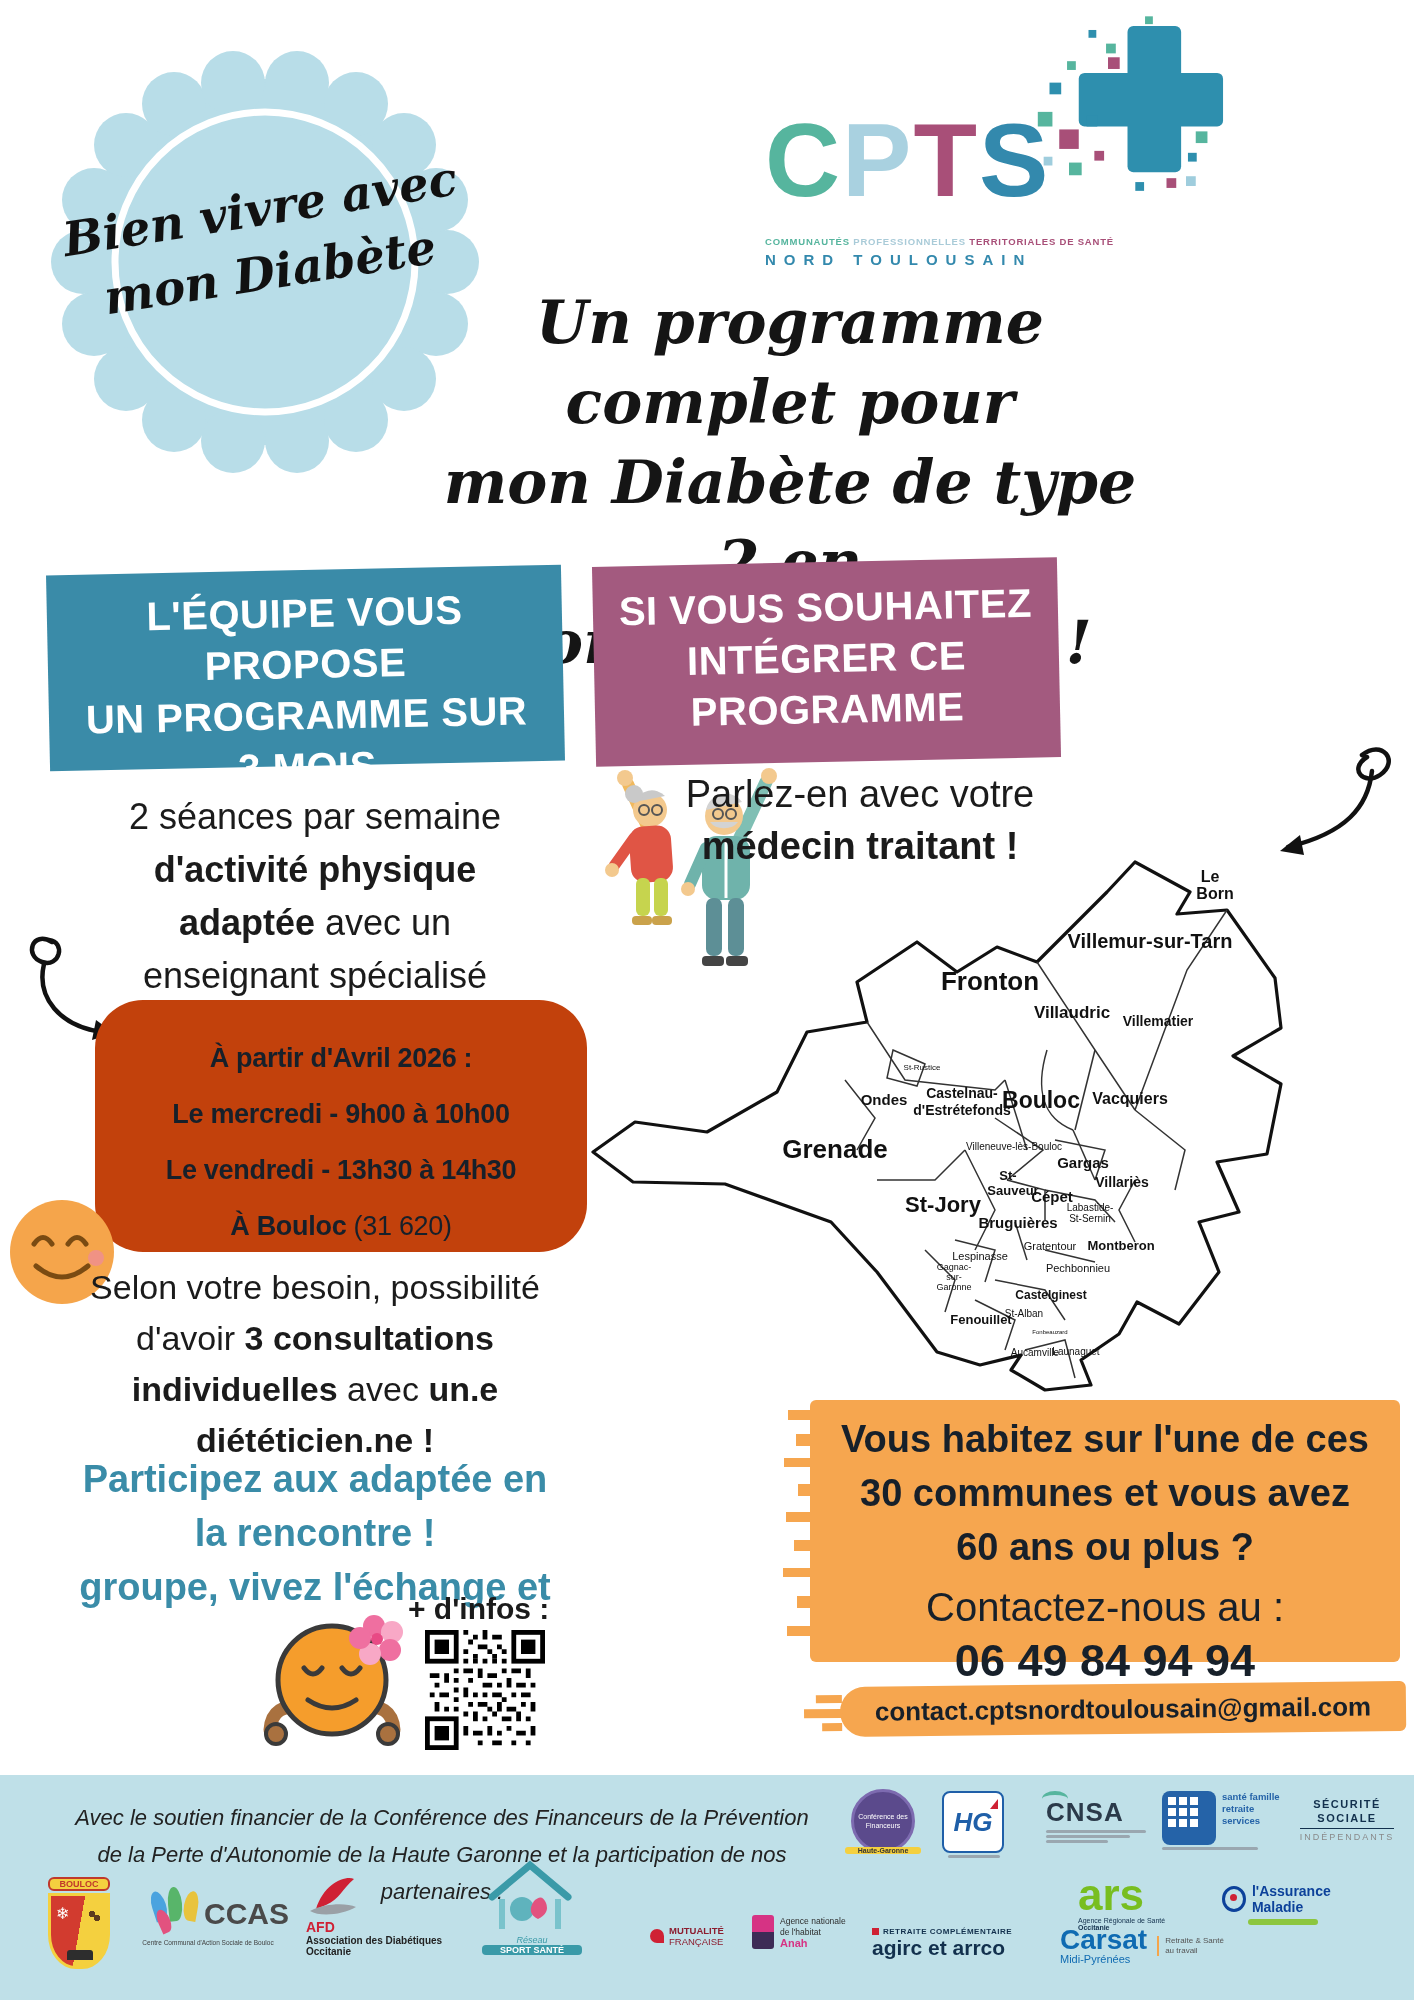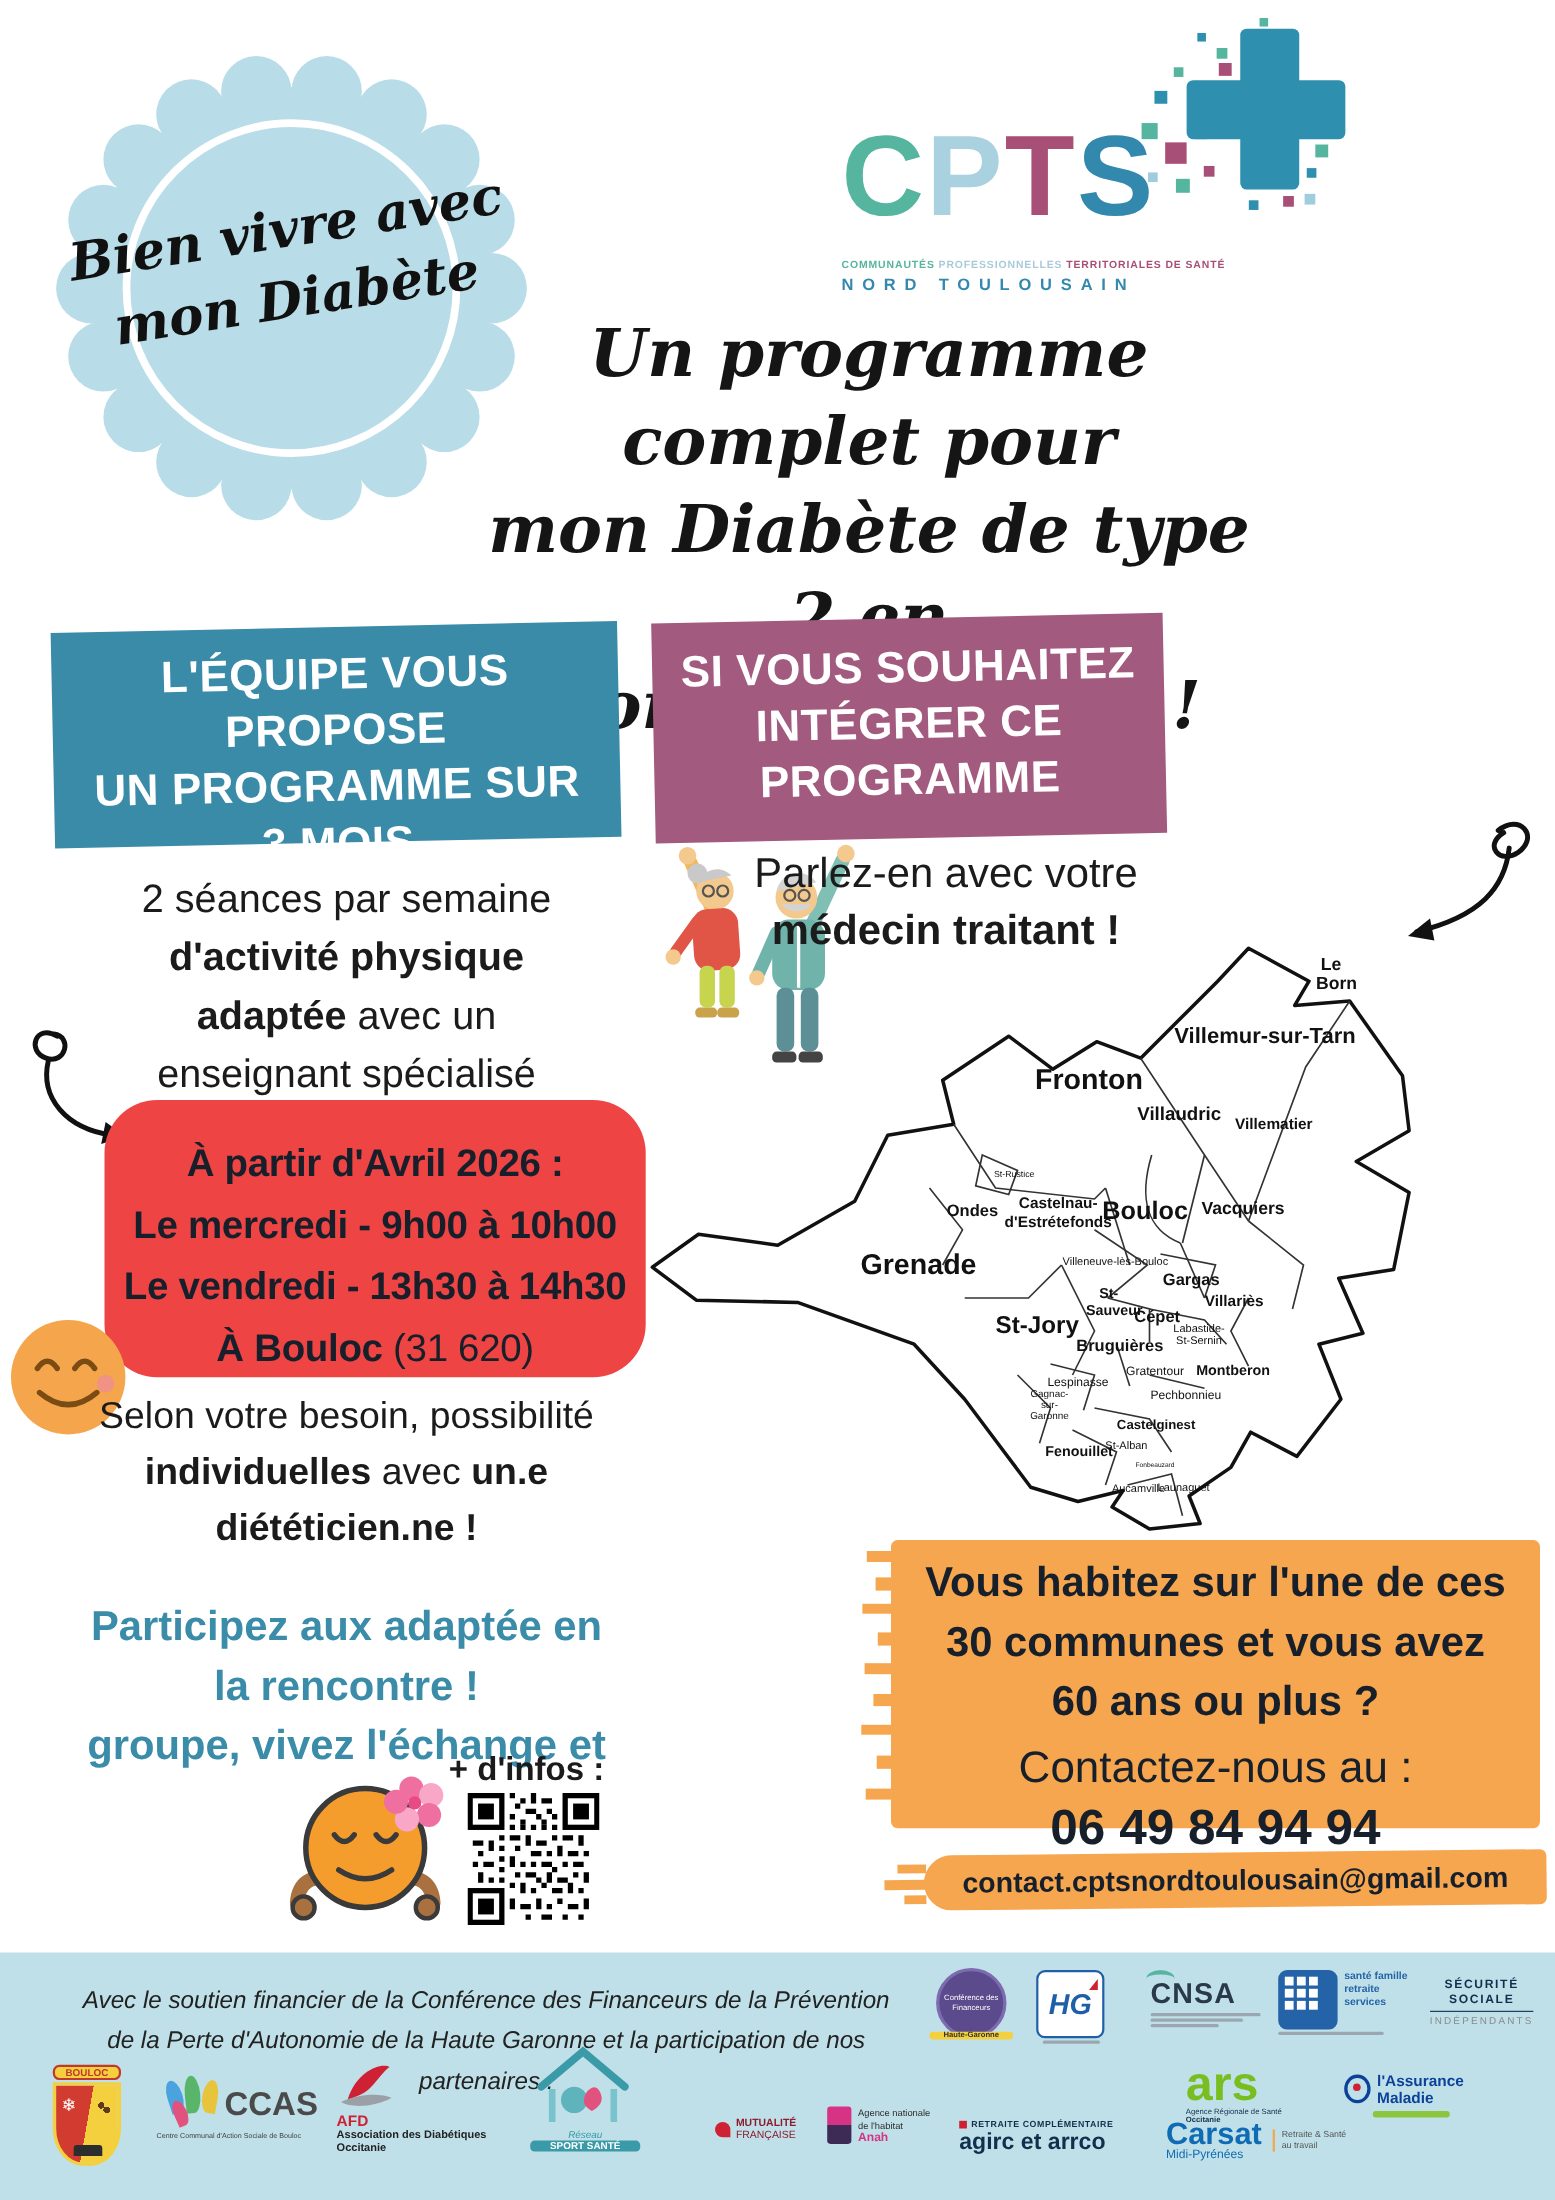--- a/index.html
+++ b/index.html
@@ -142,37 +142,38 @@
     <rect x="104" y="206" width="22" height="10" rx="4" fill="#444"></rect>
       <rect x="128" y="206" width="22" height="10" rx="4" fill="#444"></rect>
   </svg>
 
   <svg class="abs" style="left:22px;top:928px;" width="110" height="125" viewBox="0 0 110 125">
     <path d="M30 14 C10 2, 2 28, 20 34 C38 40, 44 14, 27 12" fill="none" stroke="#111" stroke-width="4.5" stroke-linecap="round"></path>
     <path d="M22 36 C14 70, 38 98, 80 104" fill="none" stroke="#111" stroke-width="4.5" stroke-linecap="round"></path>
     <path d="M74 92 L92 105 L70 112 Z" fill="#111"></path>
   </svg>
 
-  <div class="abs ctr" style="left:95px;top:1000px;width:492px;height:252px;background:#ef4444;border-radius:48px;box-sizing:border-box;padding-top:30px;font-size:35px;line-height:56px;color:#17202a;letter-spacing:-0.3px;">
+  <div class="abs ctr" style="left:95px;top:1000px;width:492px;height:252px;background:#c2410c;border-radius:48px;box-sizing:border-box;padding-top:30px;font-size:27px;line-height:56px;color:#17202a;letter-spacing:-0.3px;">
     <div class="b">À partir d'Avril 2026 :</div>
     <div class="b">Le mercredi - 9h00 à 10h00</div>
     <div class="b">Le vendredi - 13h30 à 14h30</div>
     <div><b>À Bouloc</b><span> (31 620)</span></div>
   </div>
 
   <svg class="abs" style="left:6px;top:1196px;" width="112" height="112" viewBox="0 0 112 112">
     <circle cx="56" cy="56" r="52" fill="#f5a54b"></circle>
     <path d="M28 48 q9 -13 18 0" fill="none" stroke="#7a4b12" stroke-width="5" stroke-linecap="round"></path>
     <path d="M62 48 q9 -13 18 0" fill="none" stroke="#7a4b12" stroke-width="5" stroke-linecap="round"></path>
     <path d="M30 70 q26 22 52 0" fill="none" stroke="#7a4b12" stroke-width="5" stroke-linecap="round"></path>
     <circle cx="90" cy="62" r="8" fill="#ef8e8e" opacity="0.85"></circle>
   </svg>
 
   <div class="abs ctr" style="left:60px;top:1262px;width:510px;font-size:34px;line-height:51px;">
     <div>Selon votre besoin, possibilité</div>
+    <div><span>d'avoir </span><b>3 consultations</b></div>
     <div><b>individuelles</b><span> avec </span><b>un.e</b></div>
     <div class="b">diététicien.ne !</div>
   </div>
 
   <div class="abs ctr b" style="left:55px;top:1452px;width:520px;font-size:38px;line-height:54px;color:#3a8ca8;">
     <div>Participez aux adaptée en</div>
     <div>la rencontre !</div>
     <div>groupe, vivez l'échange et</div>
   </div>
 

